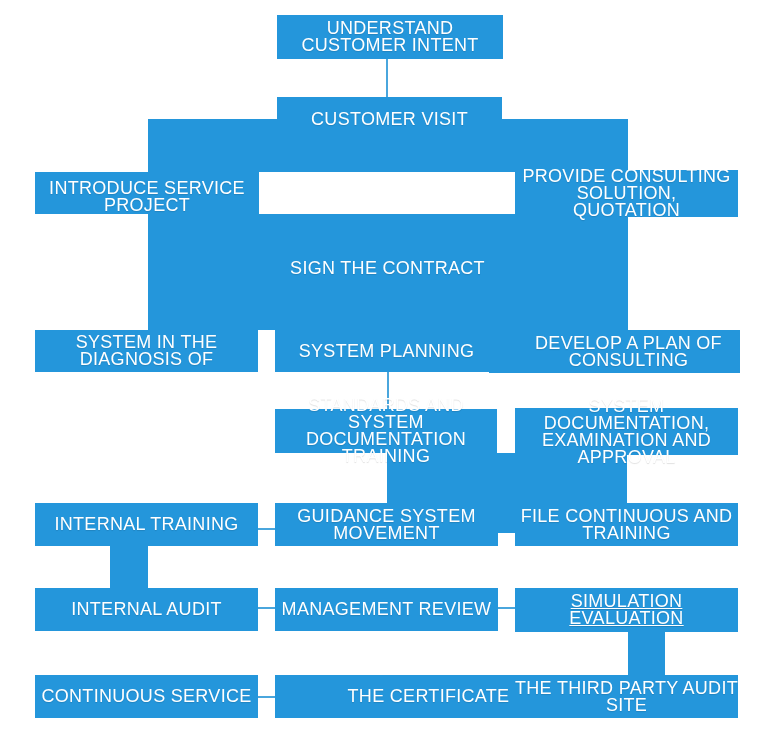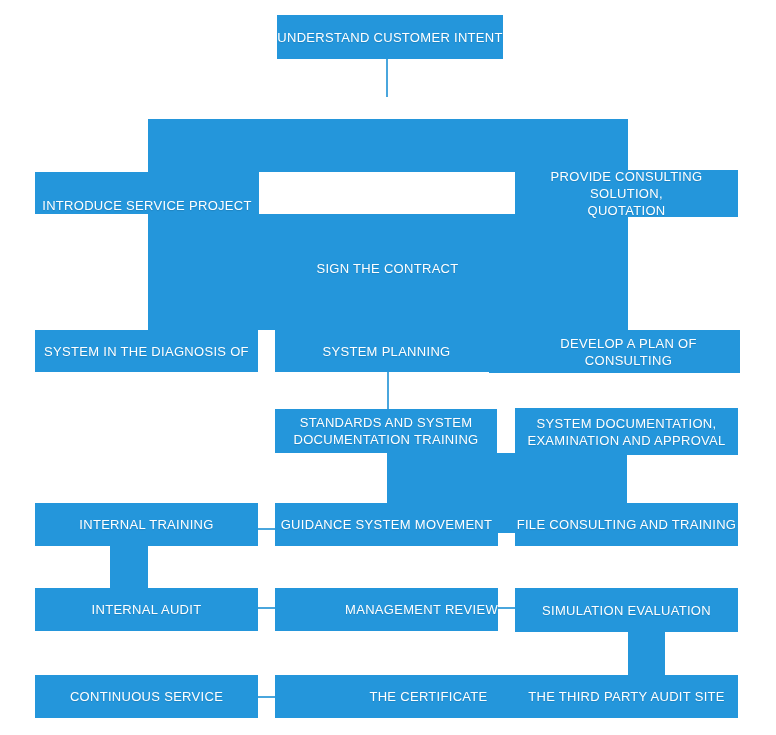--- a/index.html
+++ b/index.html
@@ -14,21 +14,21 @@
     background:var(--background);
     font-family:"Liberation Sans",sans-serif;
     overflow:hidden;
   }
   .shape{position:absolute;background:var(--node_blue);}
   .thin{position:absolute;background:var(--line_blue);}
   .cutout{position:absolute;background:var(--background);}
   .node{
     position:absolute;background:var(--node_blue);color:var(--text);
     display:flex;align-items:center;justify-content:center;
-    text-align:center;font-size:13px;letter-spacing:.3px;line-height:17px;
+    text-align:center;font-size:18px;letter-spacing:.3px;line-height:17px;
   }
   .node .lbl{white-space:pre-line;text-shadow:0 1px 1px rgba(0,0,0,.12);}
   .node.transparent{background:transparent;}
 
   
   .s-band{left:148px;top:119px;width:480px;height:211px;}
   .s-white-cutout{left:259px;top:172px;width:256px;height:42px;}
   .s-central-block{left:387px;top:453px;width:240px;height:80px;}
   .s-left-thick{left:110px;top:546px;width:38px;height:43px;}
   .s-right-thick{left:628px;top:631px;width:37px;height:44px;}
@@ -48,22 +48,22 @@
   .n-sign{left:277px;top:246px;width:221px;height:44px;}
   .n-diagnosis{left:35px;top:330px;width:223px;height:42px;}
   .n-planning{left:275px;top:330px;width:223px;height:42px;}
   .n-develop{left:489px;top:330px;width:223px;height:43px;padding-left:28px;}
   .n-standards{left:275px;top:409px;width:222px;height:44px;}
   .n-sysdoc{left:515px;top:408px;width:223px;height:47px;}
   .n-internal-training{left:35px;top:503px;width:223px;height:43px;}
   .n-guidance{left:275px;top:503px;width:223px;height:43px;text-align:center;}
   .n-file-publishing{left:515px;top:503px;width:223px;height:43px;}
   .n-internal-audit{left:35px;top:588px;width:223px;height:43px;}
-  .n-management{left:275px;top:588px;width:223px;height:43px;justify-content:flex-end;}
-  .n-simulation{left:515px;top:588px;width:223px;height:44px;}
+  .n-management{left:275px;top:588px;width:223px;height:43px;}
+  .n-simulation{left:515px;top:588px;width:223px;height:44px;text-decoration:underline;}
   .n-continuous{left:35px;top:675px;width:223px;height:43px;}
   .n-certificate{left:275px;top:675px;width:223px;height:43px;padding-left:42px;}
   .n-third-party{left:515px;top:675px;width:223px;height:43px;}
 </style>
 </head>
 <body>
 
 <div class="canvas">
 
   <div class="shape s-band"></div>
@@ -74,20 +74,23 @@
   <div class="thin s-vline-top"></div>
   <div class="thin s-vline-mid"></div>
   <div class="thin s-h1"></div>
   <div class="thin s-h2"></div>
   <div class="thin s-h3"></div>
   <div class="thin s-h4"></div>
   <div class="thin s-h5"></div>
 
   <div class="node n-understand">
     <span class="lbl">UNDERSTAND CUSTOMER INTENT</span>
+  </div>
+  <div class="node n-customer-visit">
+    <span class="lbl">CUSTOMER VISIT</span>
   </div>
   <div class="node n-introduce">
     <span class="lbl">INTRODUCE SERVICE PROJECT</span>
   </div>
   <div class="node n-provide">
     <span class="lbl">PROVIDE CONSULTING SOLUTION,
 QUOTATION</span>
   </div>
   <div class="node transparent n-sign">
     <span class="lbl">SIGN THE CONTRACT</span>
@@ -109,21 +112,21 @@
     <span class="lbl">SYSTEM DOCUMENTATION,
 EXAMINATION AND APPROVAL</span>
   </div>
   <div class="node n-internal-training">
     <span class="lbl">INTERNAL TRAINING</span>
   </div>
   <div class="node n-guidance">
     <span class="lbl">GUIDANCE SYSTEM MOVEMENT</span>
   </div>
   <div class="node n-file-publishing">
-    <span class="lbl">FILE CONSULTING AND TRAINING</span>
+    <span class="lbl">FILE CONTINUOUS AND TRAINING</span>
   </div>
   <div class="node n-internal-audit">
     <span class="lbl">INTERNAL AUDIT</span>
   </div>
   <div class="node n-management">
     <span class="lbl">MANAGEMENT REVIEW</span>
   </div>
   <div class="node n-simulation">
     <span class="lbl">SIMULATION EVALUATION</span>
   </div>

